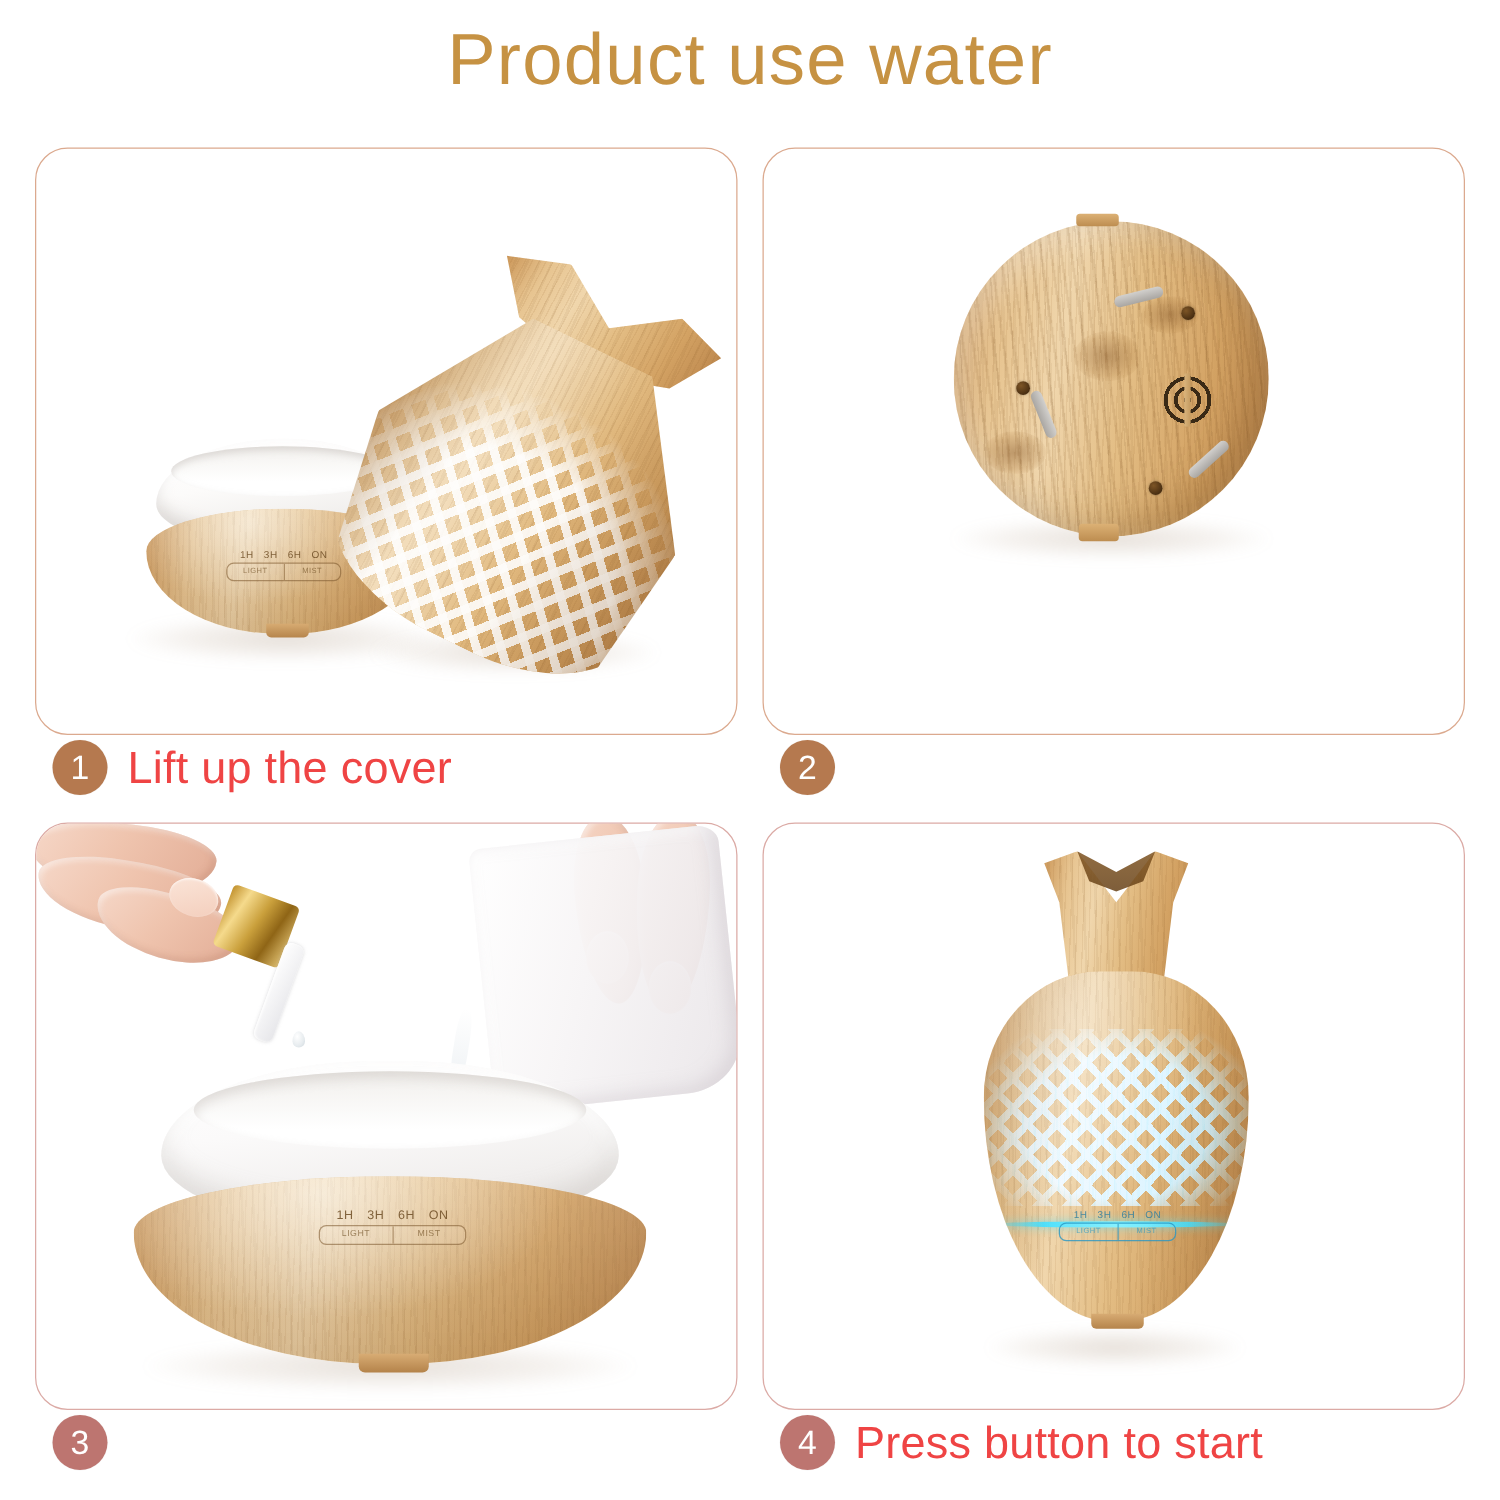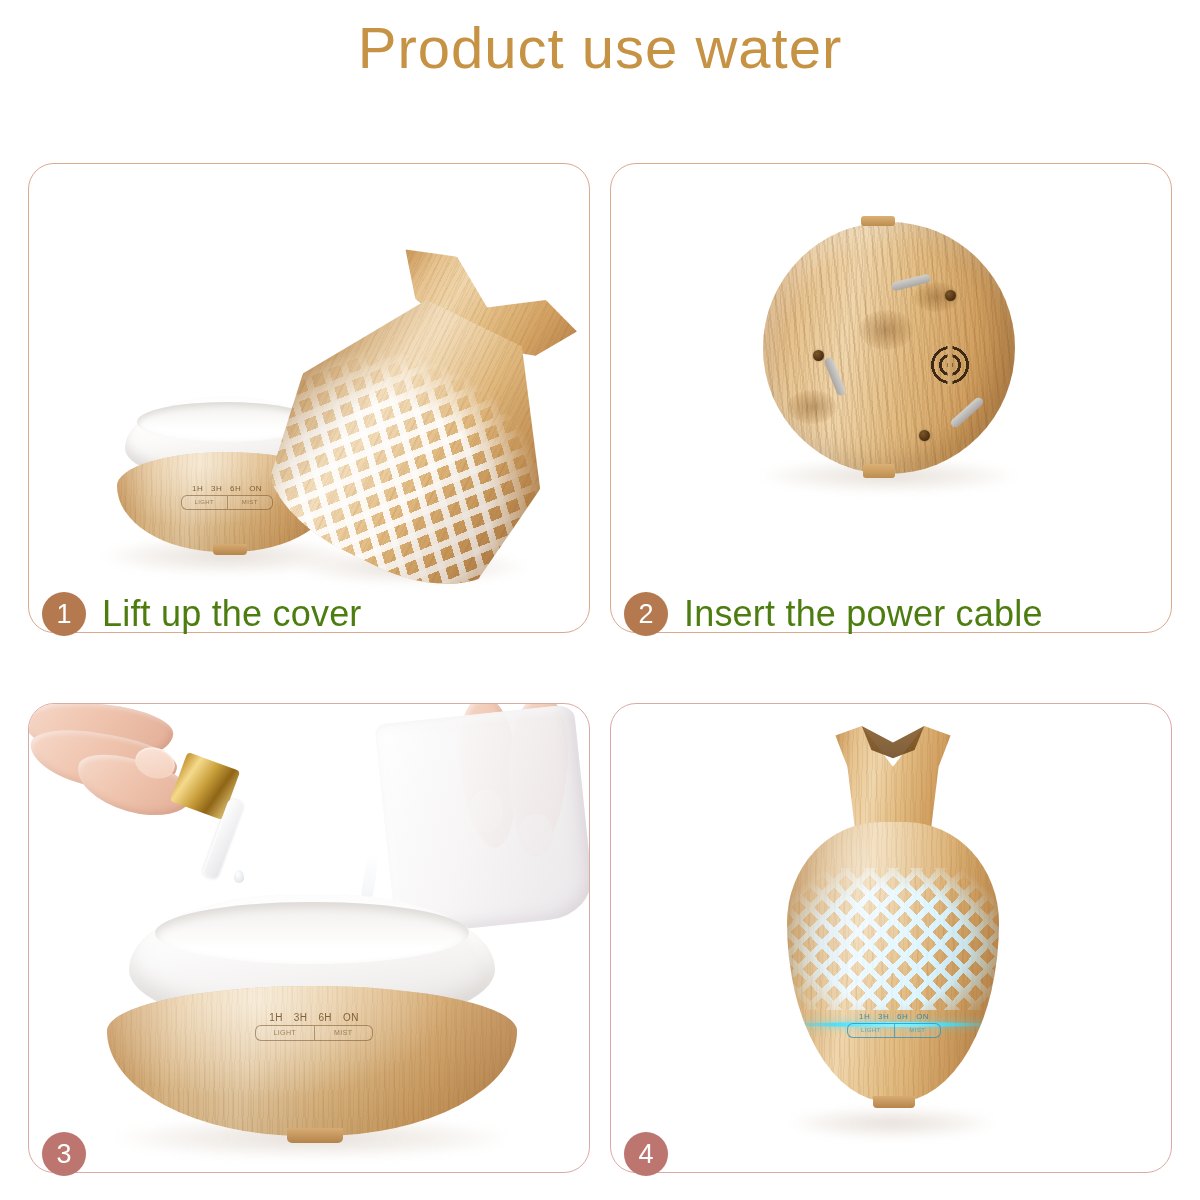--- a/index.html
+++ b/index.html
@@ -34,21 +34,21 @@
     left: 28px;
     width: 1144px;
     height: 1070px;
     display: grid;
     grid-template-columns: 562px 562px;
     grid-template-rows: 540px 540px;
     column-gap: 20px;
     row-gap: 0px;
   }
 
-  .step-cell { position: relative; margin-top: 45px; }
+  .step-cell { position: relative; }
 
   .photo-card {
     position: relative;
     width: 562px;
     height: 470px;
     border: 1.6px solid #dba98e;
     border-radius: 26px;
     background: #ffffff;
     overflow: hidden;
   }
@@ -71,21 +71,21 @@
     font-size: 27px;
     display: flex;
     align-items: center;
     justify-content: center;
     flex: 0 0 auto;
     box-shadow: 0 0 0 0.5px rgba(0,0,0,0.03);
   }
   .step-badge.rosy { background: #bd7570; }
   .caption-text {
     font-size: 36px;
-    color: #4d7c0f;
+    color: #ef4444;
     font-weight: 300;
     white-space: nowrap;
     letter-spacing: 0.2px;
   }
   .caption-text.violet { color: #6b5f78; }
 
   
   .shadow-ellipse {
     position: absolute;
     border-radius: 50%;
@@ -456,21 +456,20 @@
         <div class="pad" style="left:52px; top:150px; width:40px; transform:rotate(68deg);"></div>
         <div class="pad" style="left:184px; top:186px; width:40px; transform:rotate(-42deg);"></div>
       </div>
       <div class="tab" style="left:250px; top:52px; width:34px; height:10px;"></div>
       <div class="tab" style="left:252px; top:300px; width:32px; height:14px;"></div>
 
     </div>
 
     <div class="caption-row">
       <div class="step-badge">2</div>
-      <div class="caption-text">Insert the power cable</div>
     </div>
   </div>
 
   <div class="step-cell">
     <div class="photo-card rosy">
 
       <div class="hand" style="left:-10px; top:-6px; width:230px; height:180px;">
         <div class="finger" style="left:4px; top:6px; width:150px; height:56px; transform:rotate(6deg);"></div>
         <div class="finger" style="left:10px; top:36px; width:148px; height:54px; transform:rotate(10deg);"></div>
         <div class="finger" style="left:56px; top:62px; width:118px; height:52px; transform:rotate(16deg);"></div>
@@ -543,16 +542,17 @@
             <span>LIGHT</span>
             <span>MIST</span>
           </div>
         </div>
       </div>
 
     </div>
 
     <div class="caption-row">
       <div class="step-badge rosy">4</div>
+      <div class="caption-text">Press button to start</div>
     </div>
   </div>
 
 </div>
 
 </body></html>

